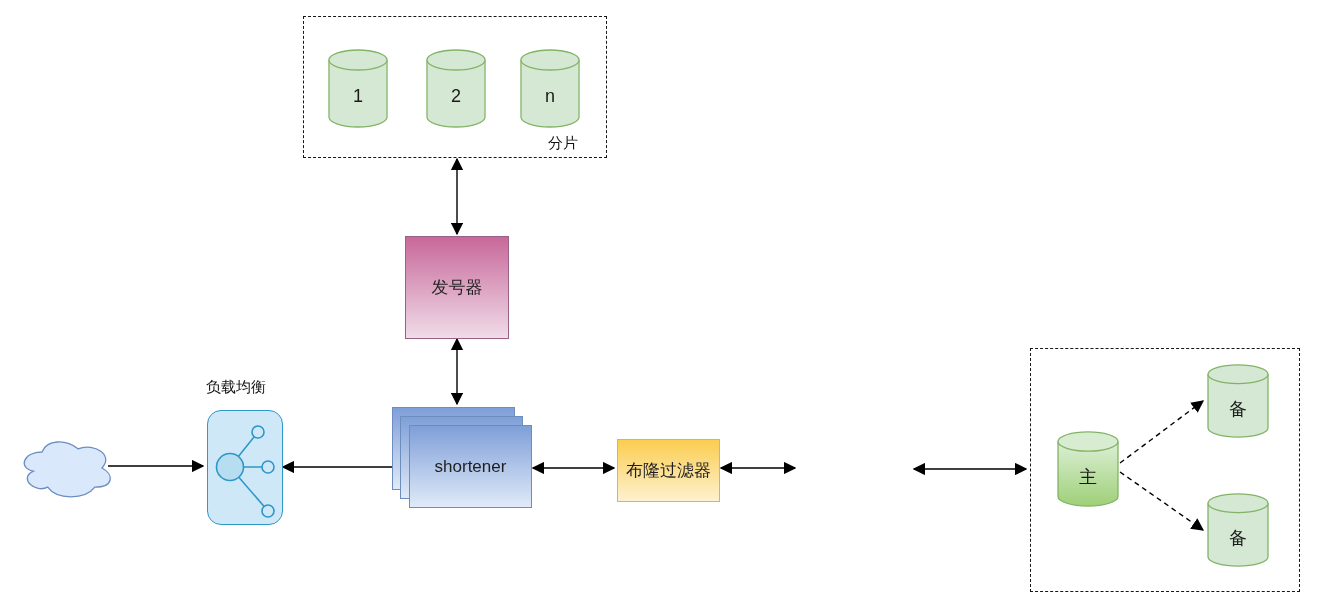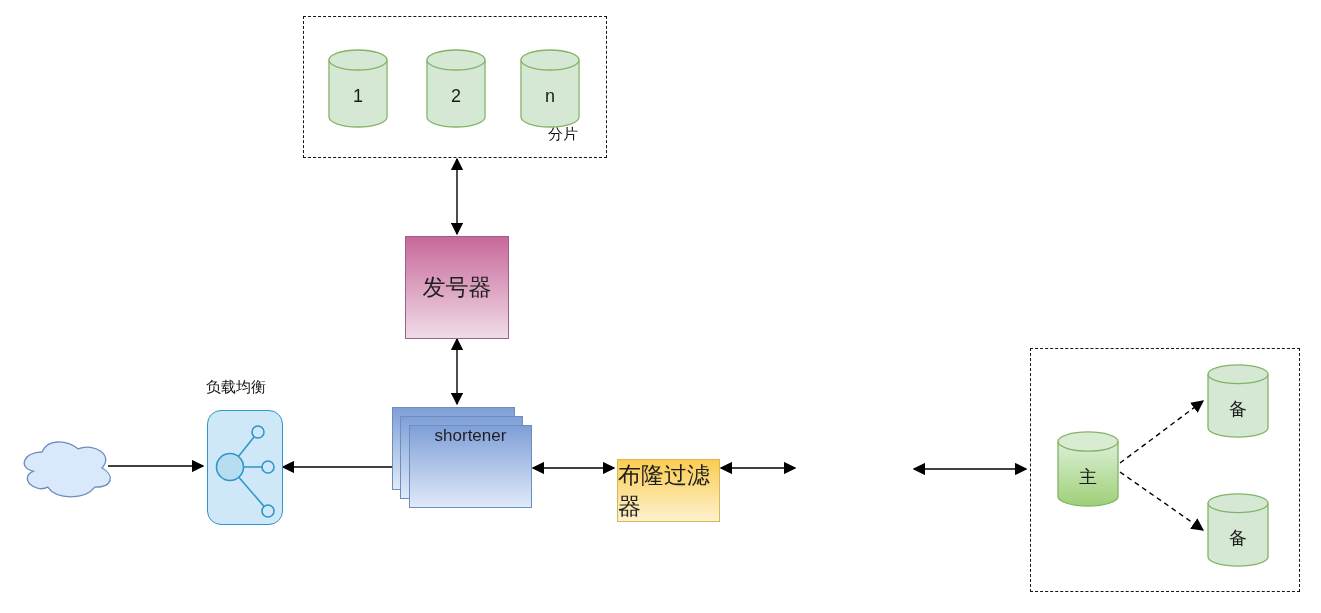--- a/index.html
+++ b/index.html
@@ -6,27 +6,27 @@
   .canvas{
     position:relative;width:1321px;height:613px;background:#ffffff;
     font-family:"Liberation Sans","DejaVu Sans",sans-serif;color:#1f1f1f;overflow:hidden;
   }
   svg{display:block;overflow:visible;}
   .arrows{position:absolute;left:0;top:0;pointer-events:none;}
   .arrow{stroke:#000;stroke-width:1.4;fill:none;}
   .dashed{stroke-dasharray:5 4;}
   .group-box{position:absolute;border:1.6px dashed #161616;background:transparent;}
   .group-label{position:absolute;font-size:15px;color:#111;}
-  .shard-label{right:28px;bottom:13px;}
-  .node{position:absolute;display:flex;align-items:center;justify-content:center;font-size:23px;}
+  .shard-label{right:28px;bottom:4px;}
+  .node{position:absolute;display:flex;align-items:center;justify-content:center;font-size:17px;}
   .issuer{background:linear-gradient(180deg,#c8689a 0%,#f0dce8 100%);border:1px solid #996185;}
   .bloom{background:linear-gradient(180deg,#fbcd50 0%,#fdf1cf 100%);border:1px solid #d6b656;}
   .stack-box{position:absolute;width:121px;height:81px;
     background:linear-gradient(180deg,#7f9fd8 0%,#e0eaf8 100%);
-    border:1px solid #6c8ebf;display:flex;justify-content:center;font-size:17px;}
+    border:1px solid #6c8ebf;display:flex;align-items:center;justify-content:center;font-size:17px;}
   .cyl{position:absolute;}
   .cyl svg{width:100%;height:100%;}
   .cyl-green{fill:#d5e8d4;stroke:#82b366;stroke-width:1.3;}
   .cyl-master-rim{fill:#d7ecd0;stroke:#82b366;stroke-width:1.3;}
   .cyl-label{position:absolute;left:0;right:0;top:16px;bottom:0;display:flex;
     align-items:center;justify-content:center;font-size:18px;color:#1a1a1a;}
   .cache{position:absolute;}
   .cache polygon{fill:url(#gCache);stroke:#b85450;stroke-width:1.3;}
   .cache-label{position:absolute;left:0;right:0;top:60px;text-align:center;font-size:17px;}
   .lb-label{position:absolute;text-align:center;font-size:15px;color:#111;}
@@ -110,21 +110,21 @@
       <circle class="lb-small" cx="60" cy="100" r="6"></circle>
     </svg>
   </div>
 
   <div class="stack-box" style="left:392px;top:407px;"></div>
   <div class="stack-box" style="left:400px;top:416px;"></div>
   <div class="stack-box" style="left:409px;top:425px;">
     <span>shortener</span>
   </div>
 
-  <div class="node bloom" style="left:617px;top:459px;width:101px;height:61px;">
+  <div class="node bloom" style="left:617px;top:439px;width:101px;height:61px;">
     <span>布隆过滤器</span>
   </div>
 
 
   <div class="group-box" style="left:1030px;top:348px;width:268px;height:242px;">
 
     <div class="cyl" style="left:26px;top:82px;width:62px;height:76px;">
       <svg viewBox="0 0 62 79" preserveAspectRatio="none">
         <defs>
           <linearGradient id="gMaster" x1="0" y1="0" x2="0" y2="1">

